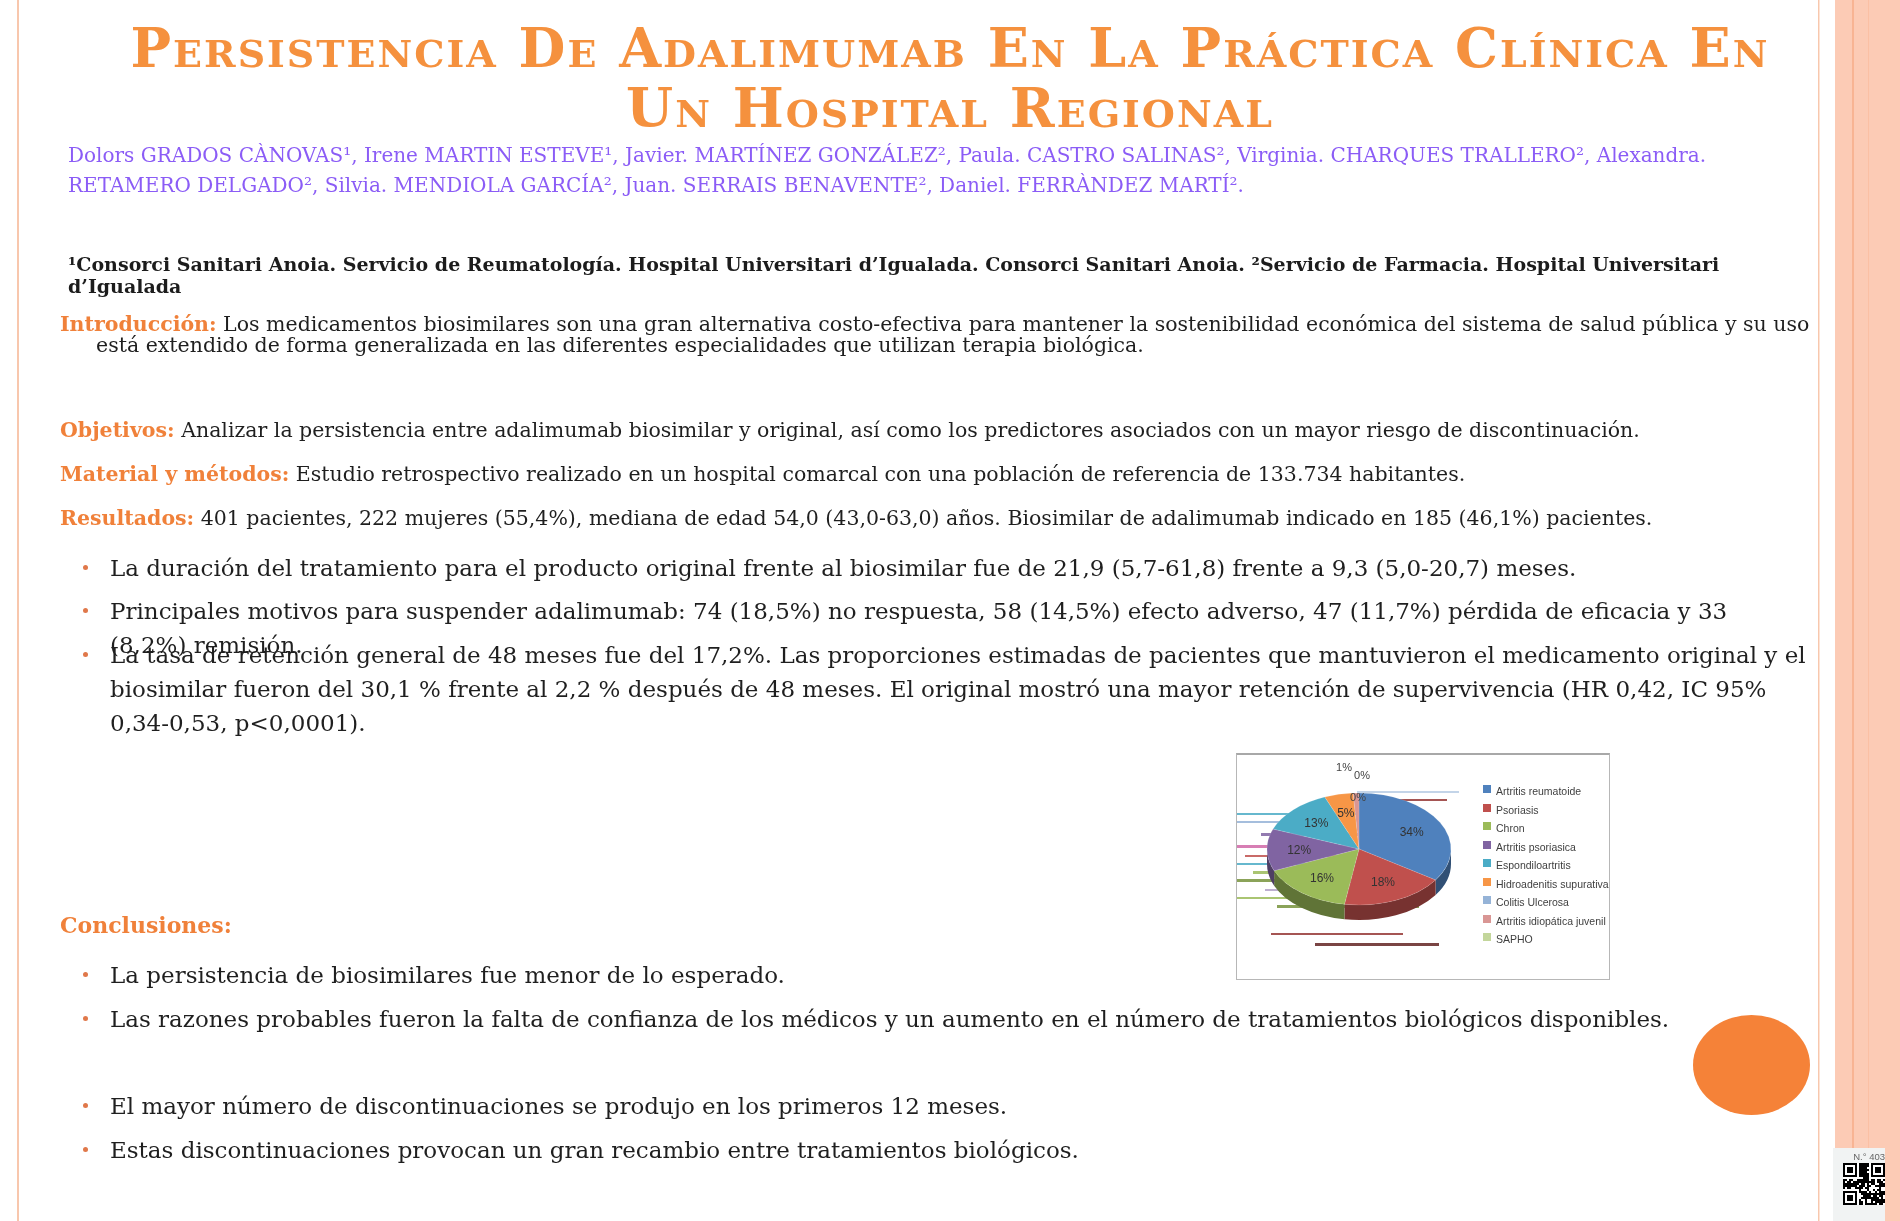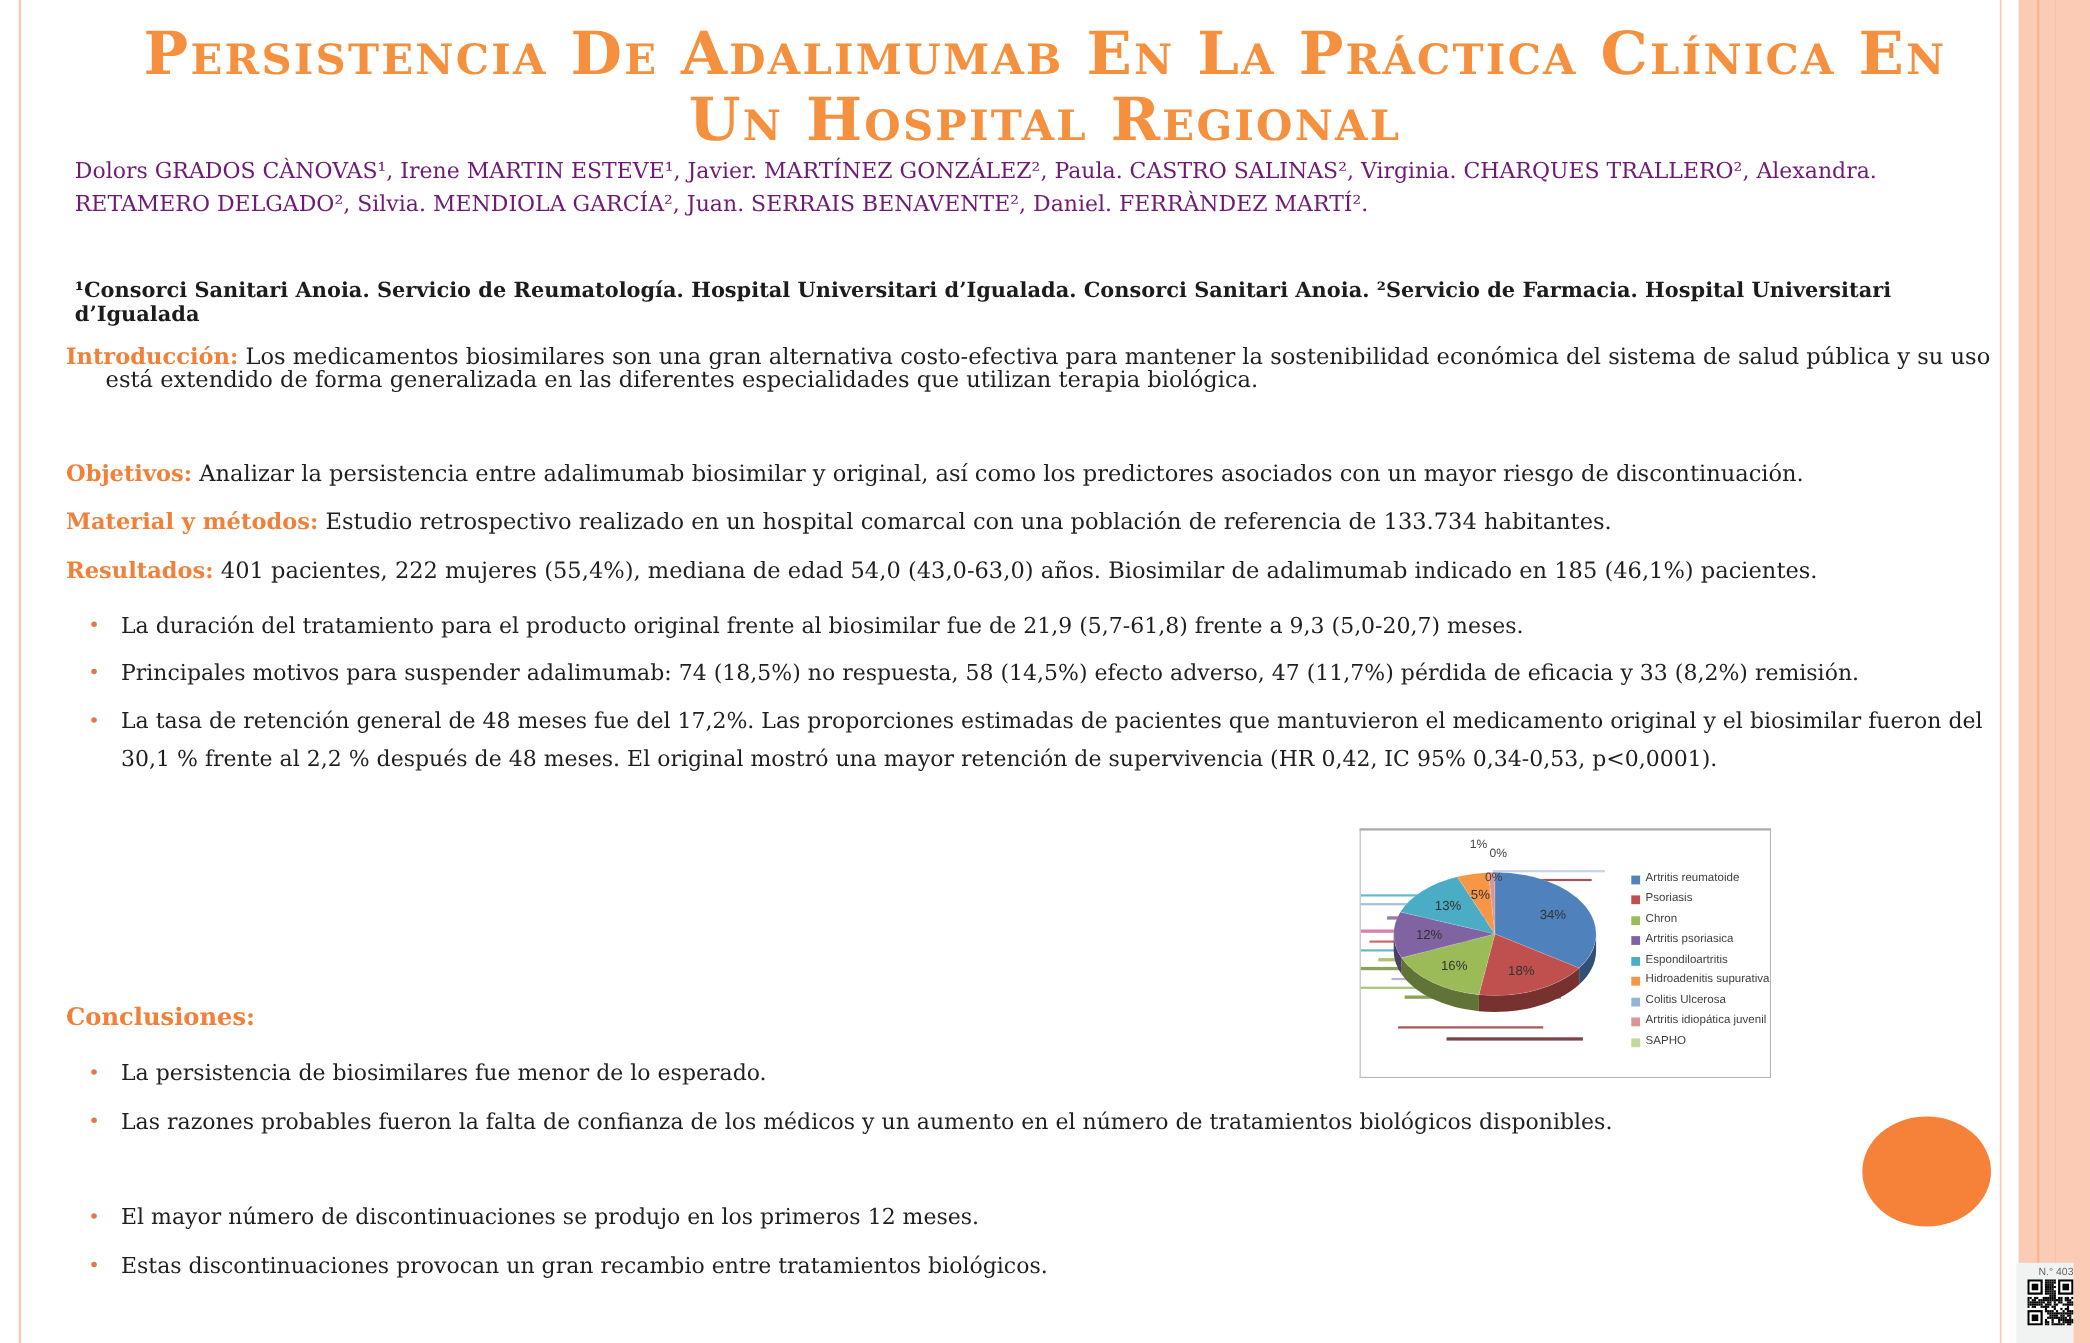--- a/index.html
+++ b/index.html
@@ -12,36 +12,36 @@
   .edge-line-right{position:absolute;left:1818px;top:0;bottom:0;width:1px;background:#f8c7ad;border-right:1px solid #fde4d6;}
   .side-strip{position:absolute;left:1835px;top:0;bottom:0;width:65px;background:#fccbb5;}
   .side-strip .stripe-a{position:absolute;left:17px;top:0;bottom:0;width:2px;background:#f8b493;}
   .side-strip .stripe-b{position:absolute;left:33px;top:0;bottom:0;width:1px;background:#fbc0a4;}
   
   .title{
     position:absolute; top:18px; left:80px; width:1740px; text-align:center;
     font-size:54px; line-height:1.12; font-weight:bold; font-variant:small-caps;
     letter-spacing:2px; color:#f5913e;
   }
-  .authors{position:absolute; top:140px; left:68px; width:1700px; font-size:20px; line-height:1.5; color:#701a75;}
+  .authors{position:absolute; top:140px; left:68px; width:1700px; font-size:20px; line-height:1.5; color:#8b5cf6;}
   .affiliations{position:absolute; top:253px; left:68px; width:1720px; font-size:19px; font-weight:bold; color:#1c1c1c;}
   
   .para{position:absolute; left:60px; width:1748px; font-size:20.5px; line-height:21px;
         padding-left:36px; text-indent:-36px;}
   .slabel{color:#f0813a; font-weight:bold;}
   .bullet{position:absolute; left:60px; width:1750px; padding-left:50px;
-          font-size:20px; line-height:34px; box-sizing:border-box;}
+          font-size:23px; line-height:34px; box-sizing:border-box;}
   .bullet::before{content:''; position:absolute; left:23px; top:14px; width:5px; height:5px;
           border-radius:50%; background:#e0784a;}
   .conclusions-label{position:absolute; left:60px; top:912px; font-size:22px; font-weight:bold; color:#f0813a;}
   
   .chart-box{position:absolute; left:1236px; top:753px; width:372px; height:224px;
      background:#fff; border:1px solid #b7b7b7; border-top:2px solid #a8a8a8; box-sizing:content-box;}
   .chart-legend{position:absolute; left:246px; top:30px;}
-  .legend-row{display:flex; align-items:flex-end; height:18.5px;
+  .legend-row{display:flex; align-items:flex-start; height:18.5px;
      font-family:"Liberation Sans","DejaVu Sans",sans-serif; font-size:10.5px; color:#3f3f3f;}
   .legend-swatch{width:8px; height:8px; margin-right:5px; flex:0 0 auto;}
   
   .orange-ellipse{position:absolute; left:1693px; top:1015px; width:117px; height:100px;
      border-radius:50%; background:#f58238;}
   .qr-box{position:absolute; left:1833px; top:1148px; width:52px; height:76px; background:#f1f3f3;
      z-index:5; text-align:right;}
   .qr-label{font-family:"Liberation Sans","DejaVu Sans",sans-serif; font-size:9.5px; color:#666;
      margin-top:3px; margin-bottom:1px;}
 </style>

